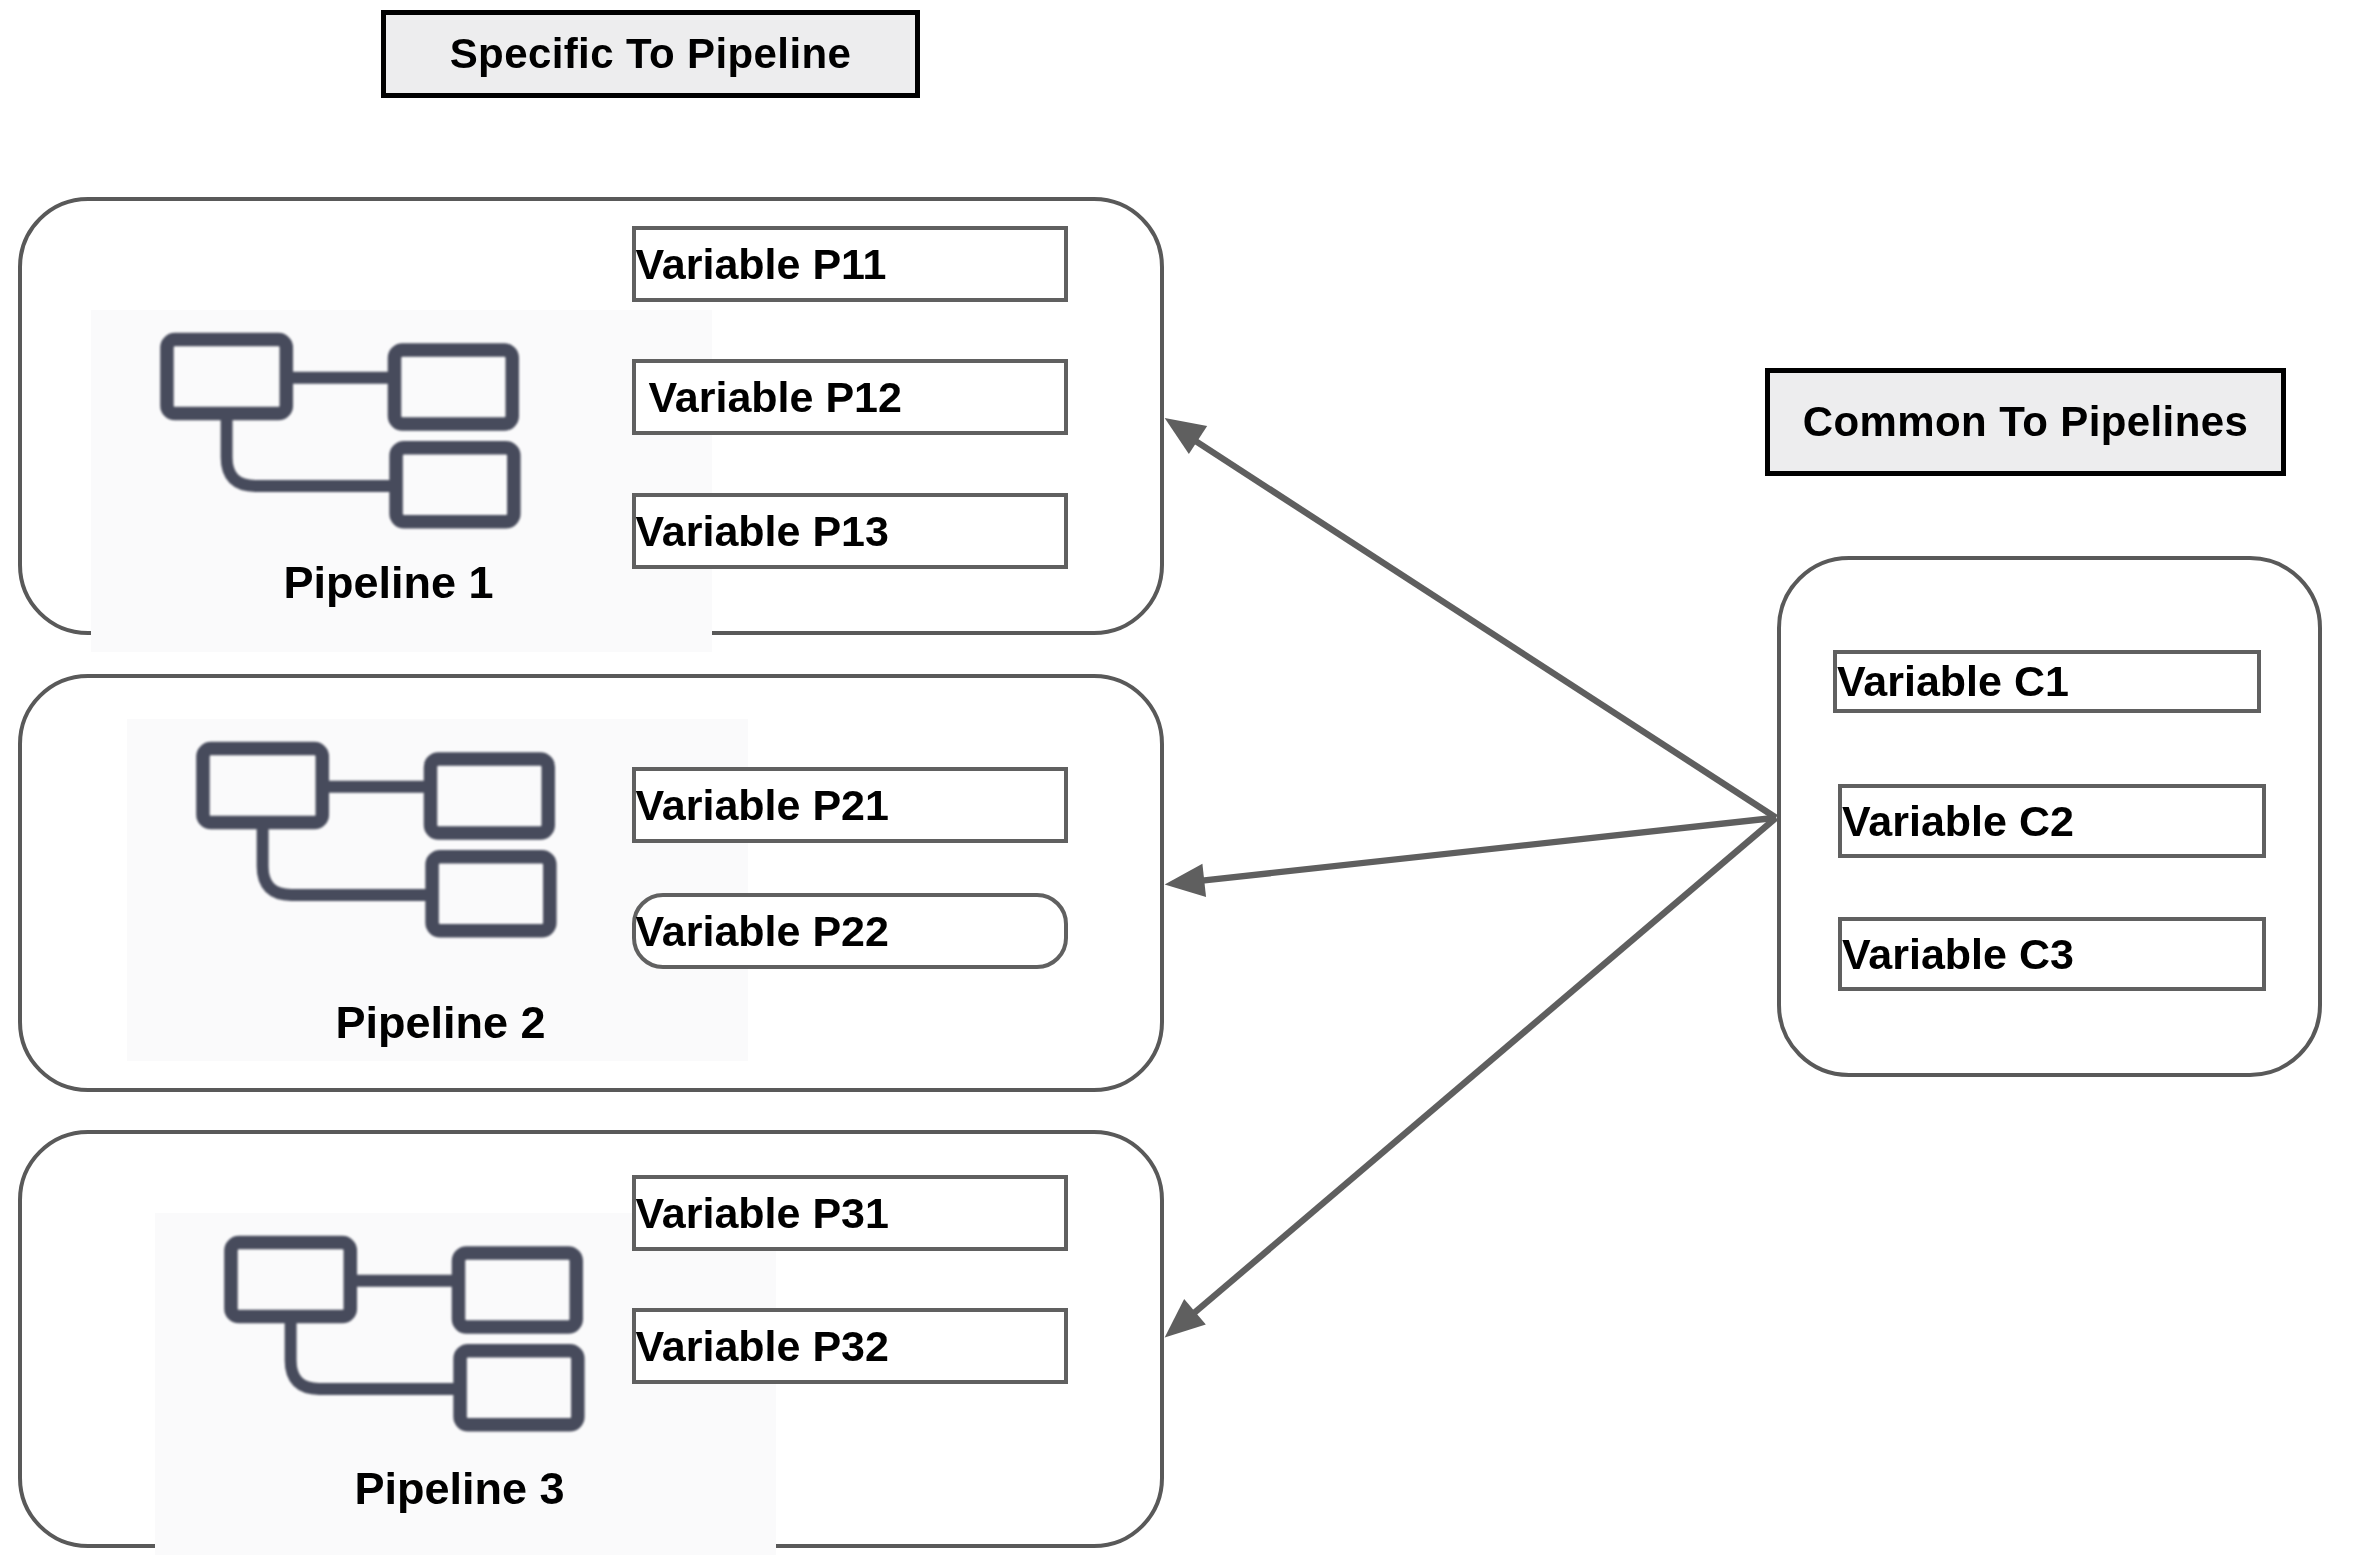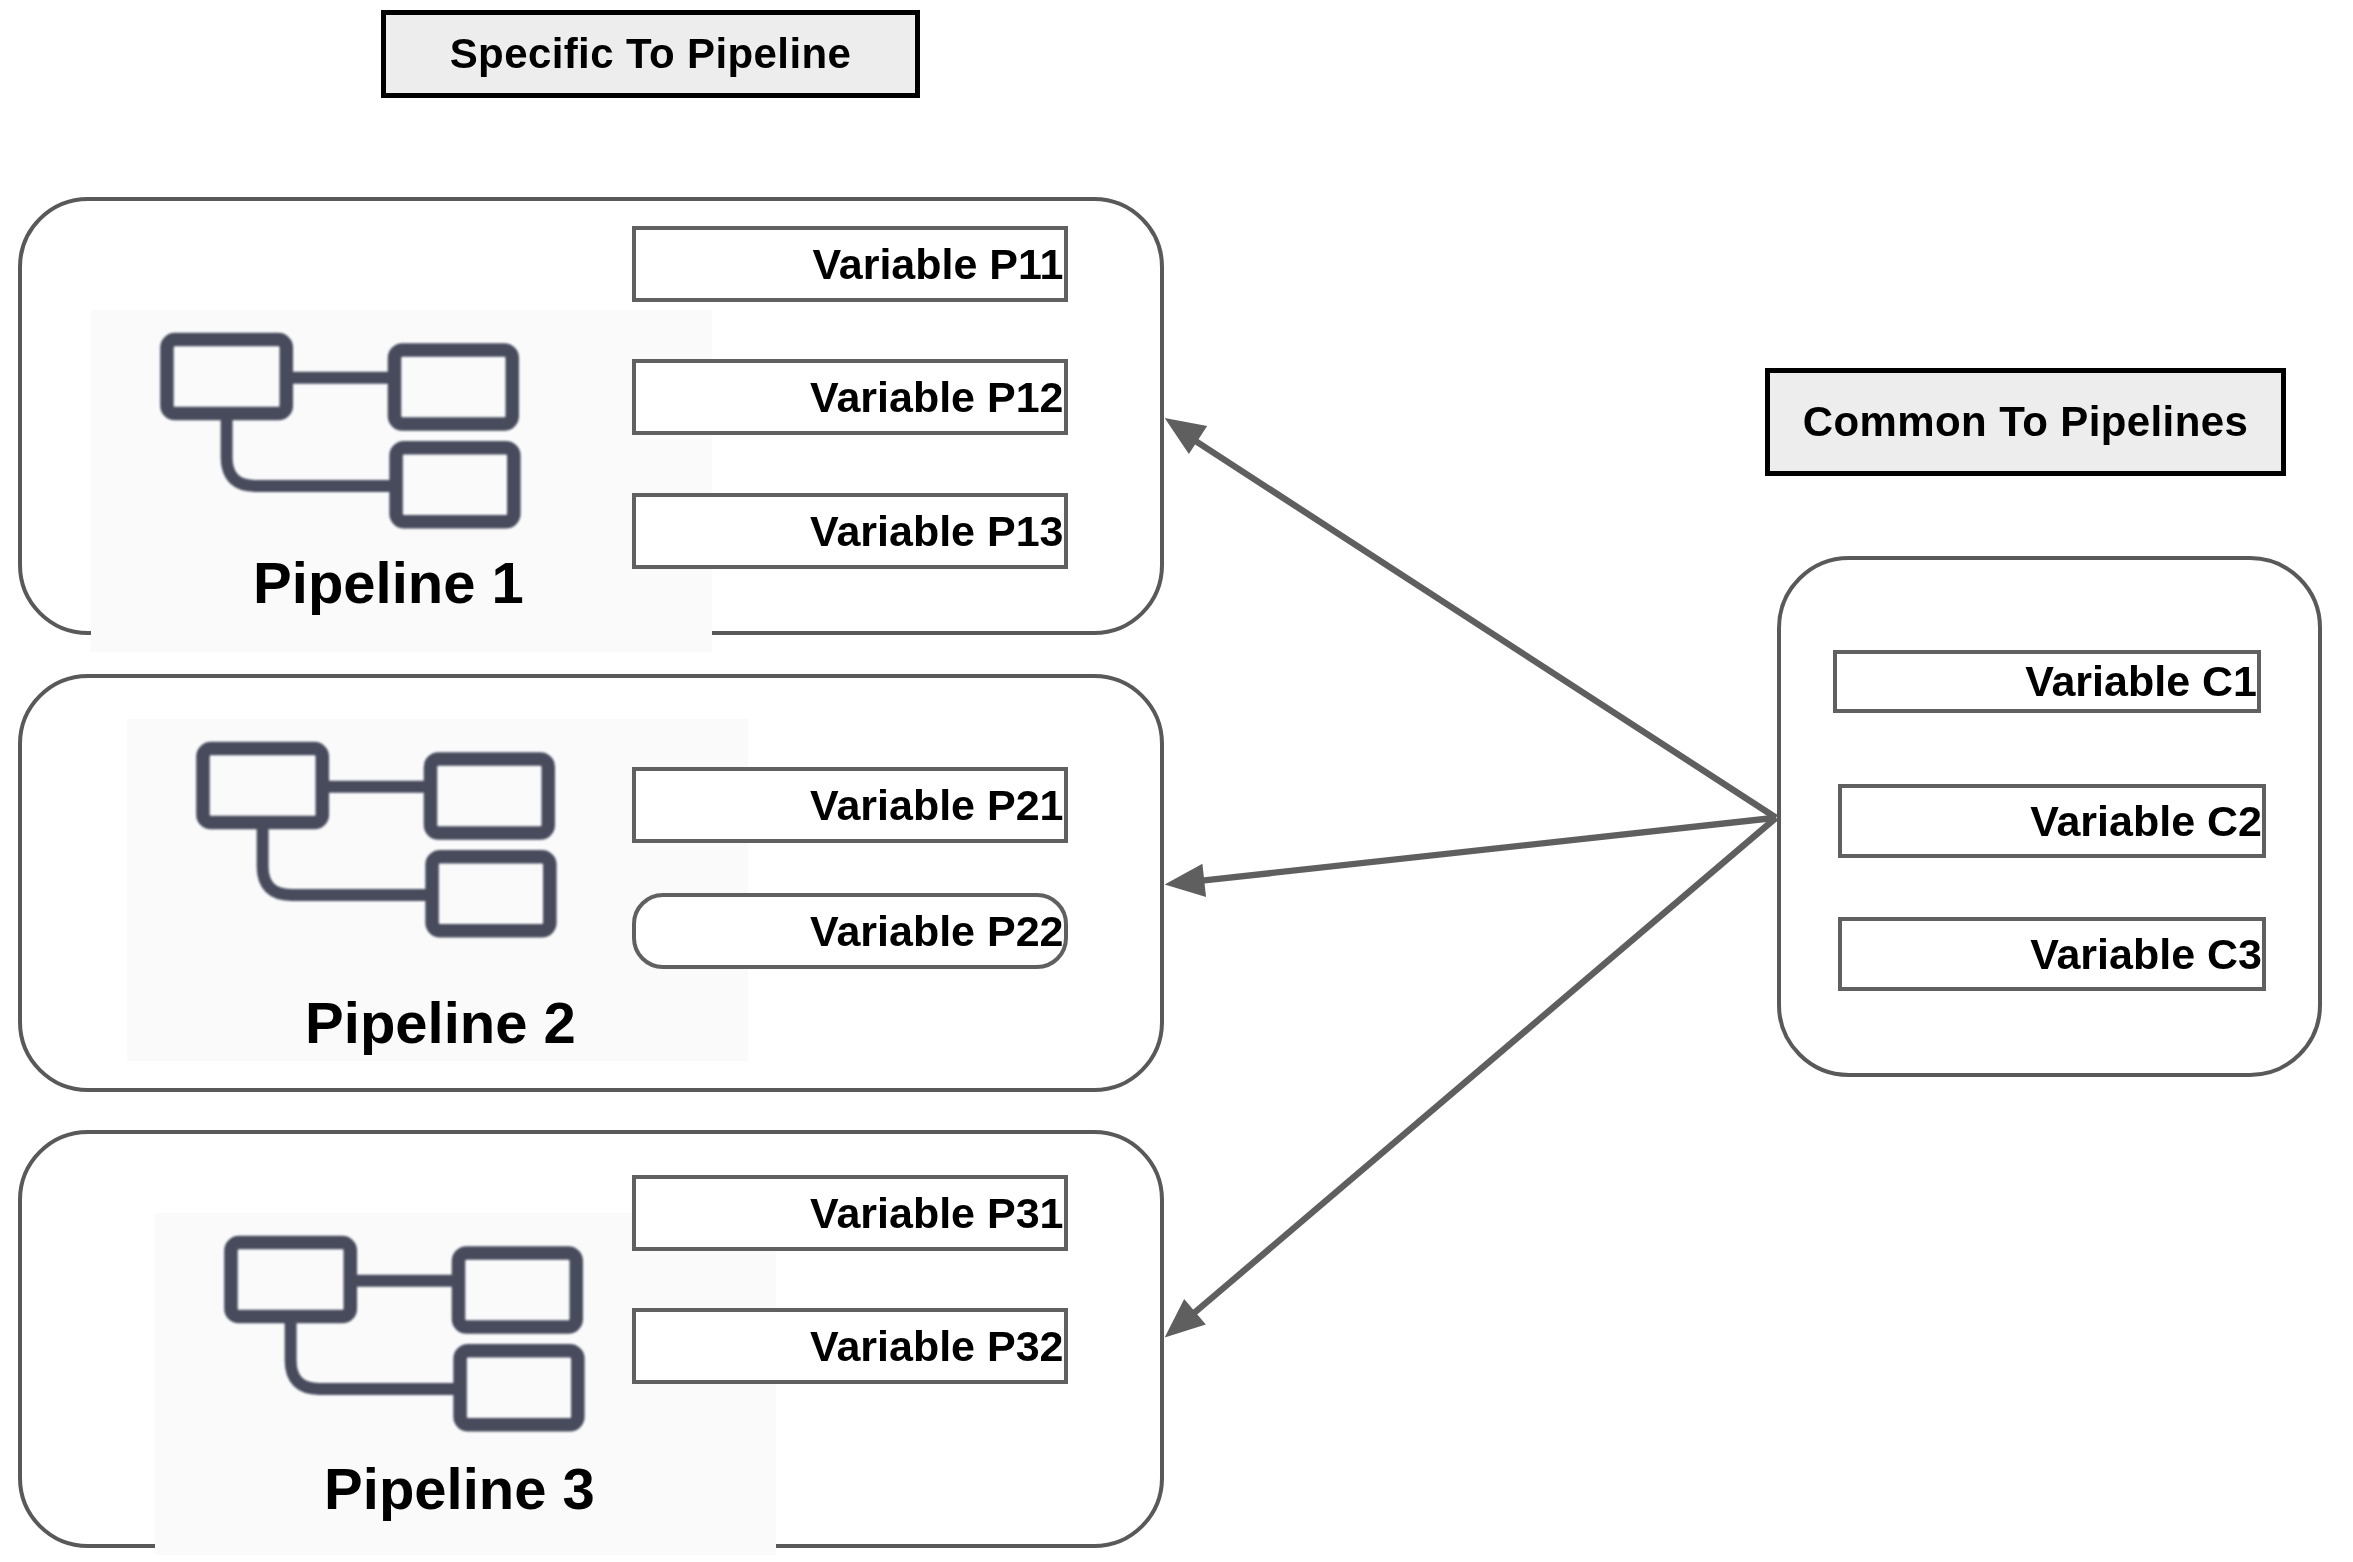--- a/index.html
+++ b/index.html
@@ -32,29 +32,29 @@
     position:absolute;
     background:#ffffff;
     border:4.8px solid #595959;
     border-radius:72px;
   }
 
   .var-box {
     position:absolute;
     background:#ffffff;
     border:4.8px solid #606060;
-    display:flex; align-items:center; justify-content:flex-end;
+    display:flex; align-items:center; justify-content:flex-start;
     font-weight:bold; font-size:43px; color:#000000;
   }
 
   .pipeline-label {
     position:absolute;
     width:334px;
     text-align:center;
-    font-weight:bold; font-size:58px; line-height:45px; color:#000000;
+    font-weight:bold; font-size:45px; line-height:45px; color:#000000;
   }
 
   .icon-bg {
     position:absolute;
     width:621px; height:342px;
     background:#fafafb;
   }
 
   .icon-svg {
     position:absolute;

